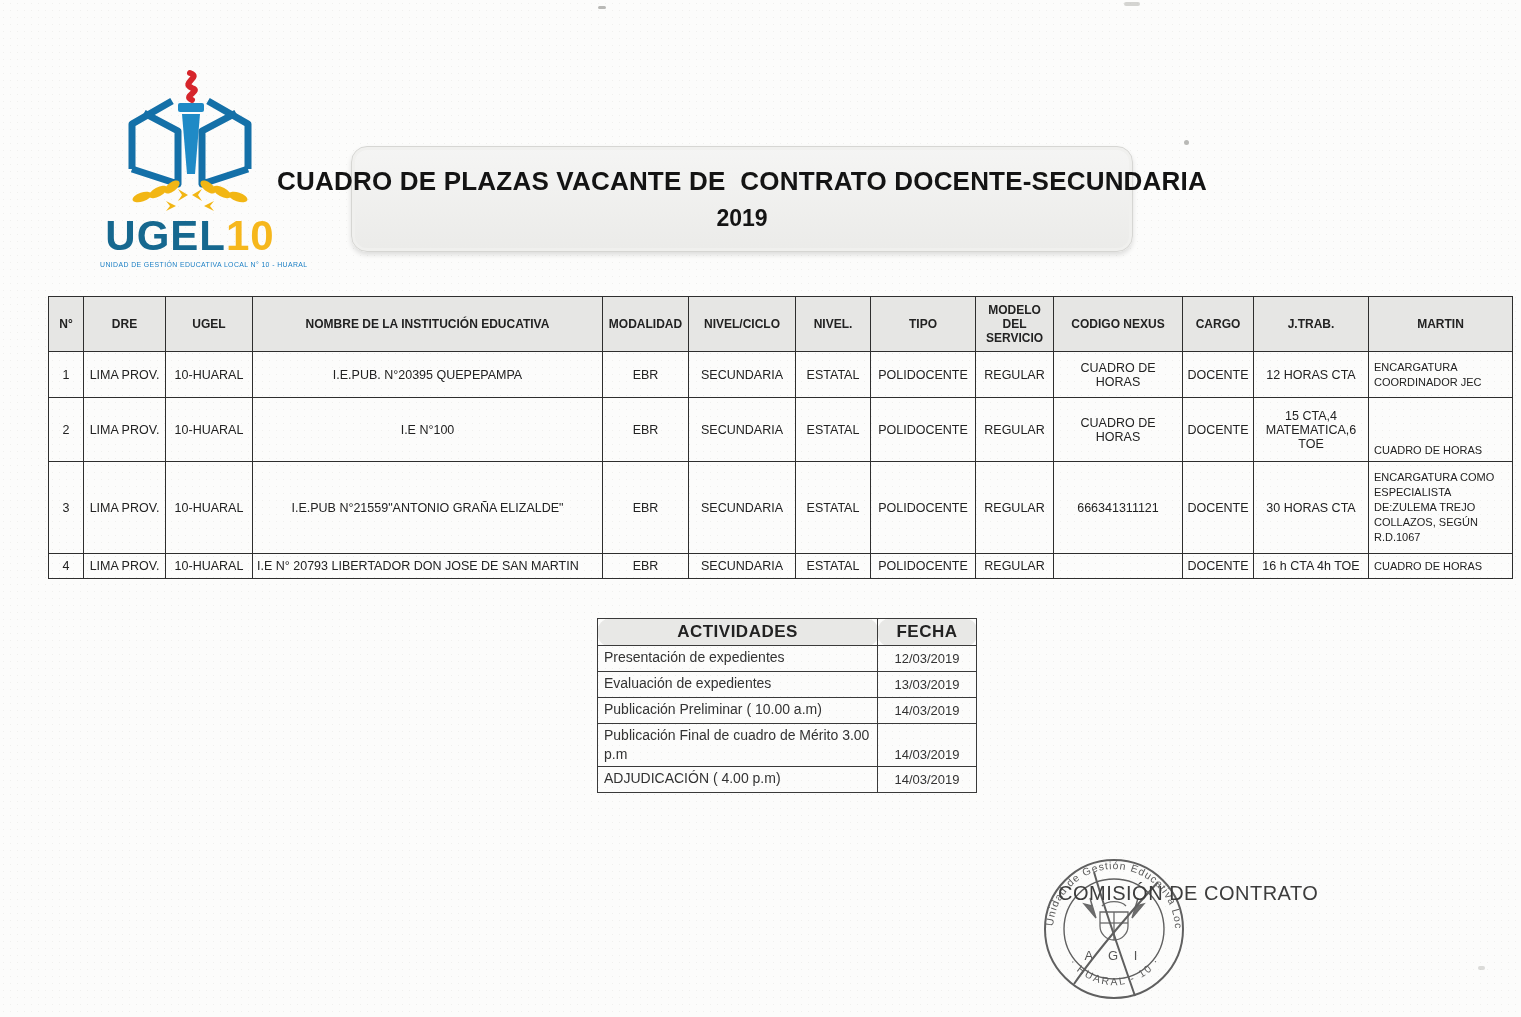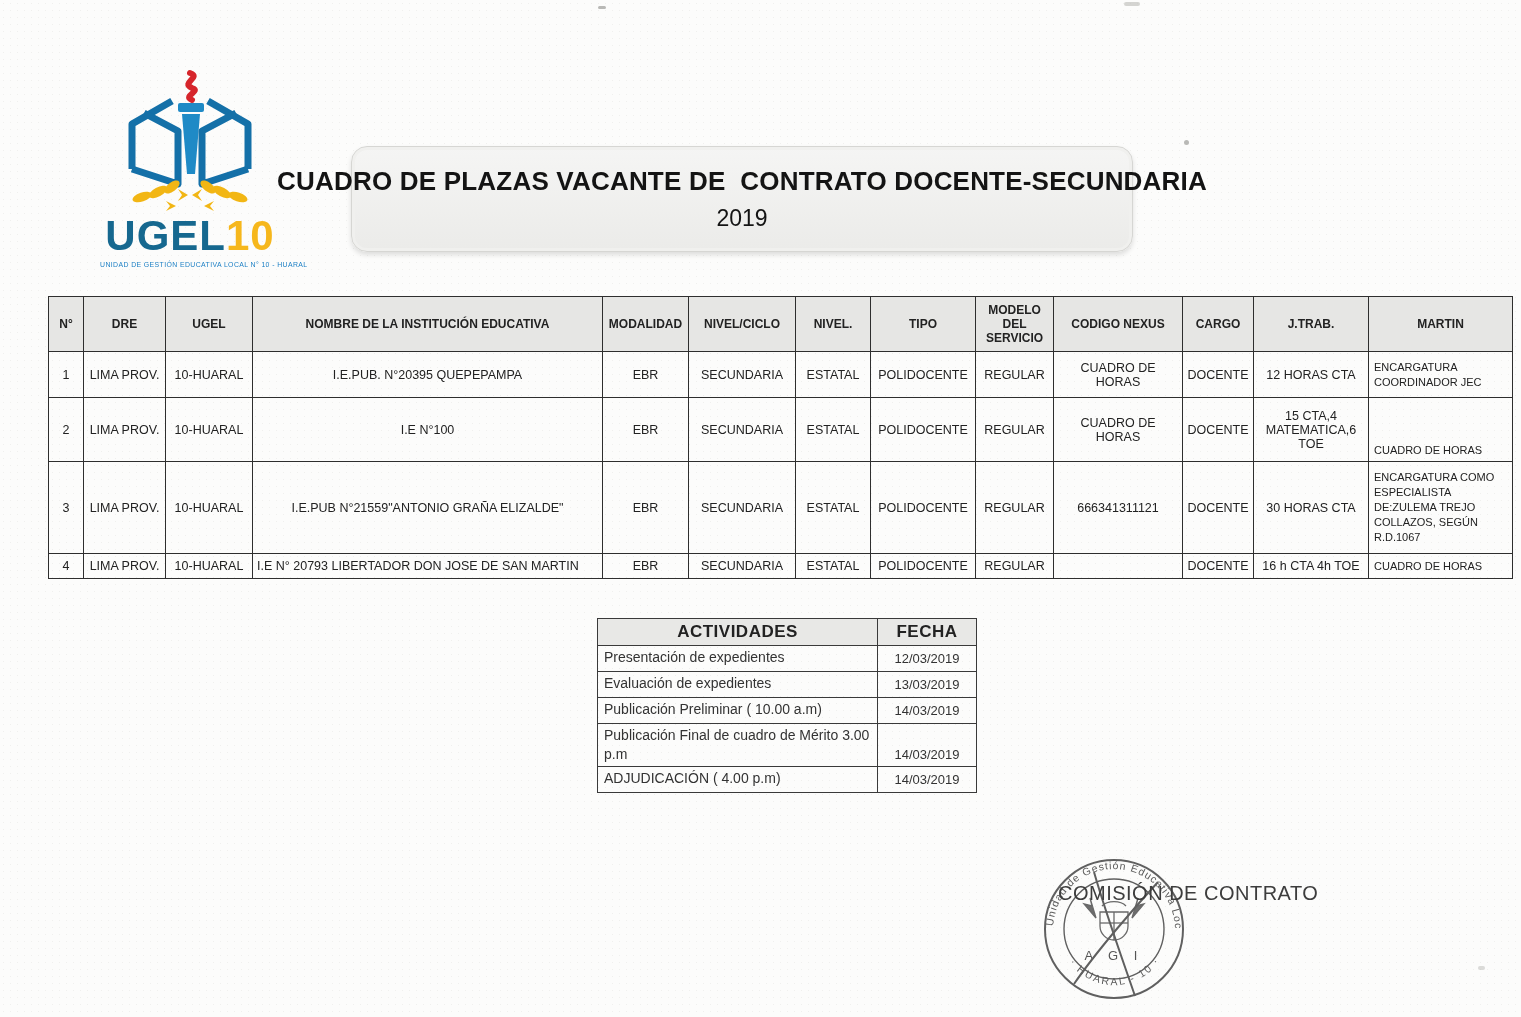--- a/index.html
+++ b/index.html
@@ -35,21 +35,21 @@
   .title-banner {
     position: absolute; left: 351px; top: 146px; width: 782px; height: 106px;
     background: linear-gradient(#f5f5f4, #ebebe9);
     border: 1px solid #d6d6d3;
     border-radius: 16px;
     box-shadow: 0 3px 5px rgba(0,0,0,.12), inset 0 0 0 3px #f0f0ee;
     display: flex; flex-direction: column; justify-content: center; align-items: center;
     z-index: 2;
   }
   .title-line1 { font-size: 26px; font-weight: bold; color: #141414; letter-spacing: .2px; white-space: pre; }
-  .title-line2 { font-size: 23px; font-weight: normal; color: #141414; margin-top: 8px; }
+  .title-line2 { font-size: 23px; font-weight: bold; color: #141414; margin-top: 8px; }
 
   
   table { border-collapse: collapse; table-layout: fixed; z-index: 2; }
   .vacancies {
     position: absolute; left: 48px; top: 296px; width: 1464px;
     font-size: 12.5px;
   }
   .vacancies th, .vacancies td {
     border: 1.4px solid #2e2e2e;
     text-align: center;
@@ -72,21 +72,21 @@
   .vacancies tr.r4 td.nombre { text-align: left; padding-left: 4px; }
 
   
   .activities {
     position: absolute; left: 597px; top: 618px; width: 379px;
     font-size: 14px;
   }
   .activities th, .activities td { border: 1.3px solid #3a3a3a; padding: 2px 4px; }
   .activities th {
     background: #e8e8e6;
-    font-size: 17px; font-weight: bold; text-align: center; height: 27px; letter-spacing: .5px;
+    font-size: 17px; font-weight: bold; text-align: center; height: 27px; letter-spacing: .5px; border-radius: 11px;
   }
   .activities td.act { text-align: left; vertical-align: top; padding-left: 6px; line-height: 1.35; height: 26px; color: #333; }
   .activities td.date { text-align: center; vertical-align: middle; font-size: 13px; width: 99px; color: #333; }
   .activities tr.tall td.act { height: 42px; }
   .activities tr.tall td.date { vertical-align: bottom; padding-bottom: 4px; }
 
   
   .stamp-wrap { position: absolute; left: 1038px; top: 856px; width: 300px; height: 150px; z-index: 3; }
   .stamp-wrap svg { position: absolute; left: 0; top: 0; opacity: .88; }
   .stamp-label {

